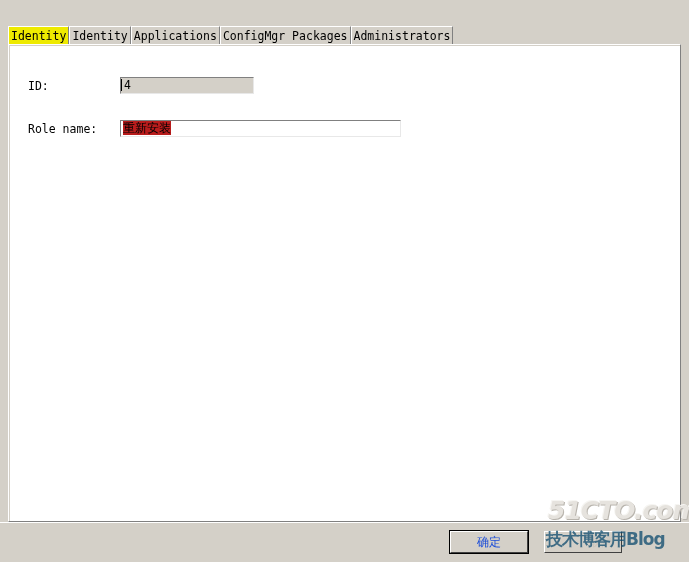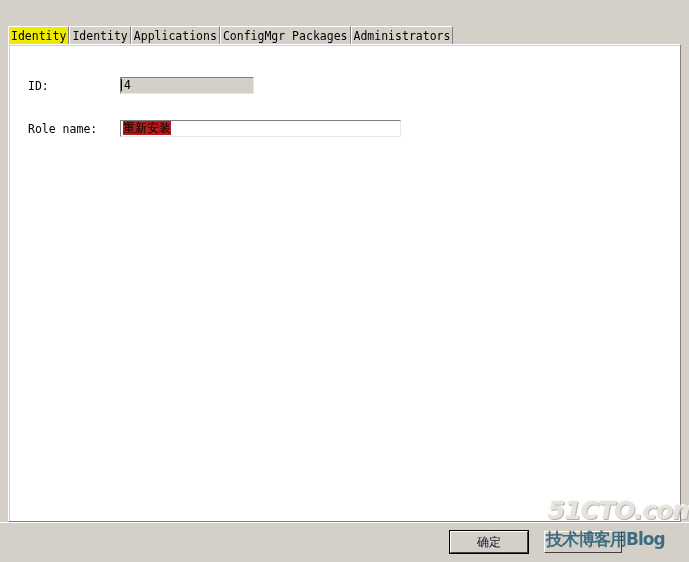--- a/index.html
+++ b/index.html
@@ -193,21 +193,21 @@
     position: absolute;
     height: 22px;
     background: #d4d0c8;
     border-top: 1px solid #ffffff;
     border-left: 1px solid #ffffff;
     border-right: 1px solid #404040;
     border-bottom: 1px solid #404040;
     box-sizing: border-box;
     font-family: "DejaVu Sans", "Liberation Sans", sans-serif;
     font-size: 12px;
-    color: #0f172a;
+    color: #1d4ed8;
     text-align: center;
     line-height: 20px;
     cursor: pointer;
   }
   #ok-button {
     left: 450px;
     top: 531px;
     width: 78px;
     outline: 1px solid #000000;
   }

